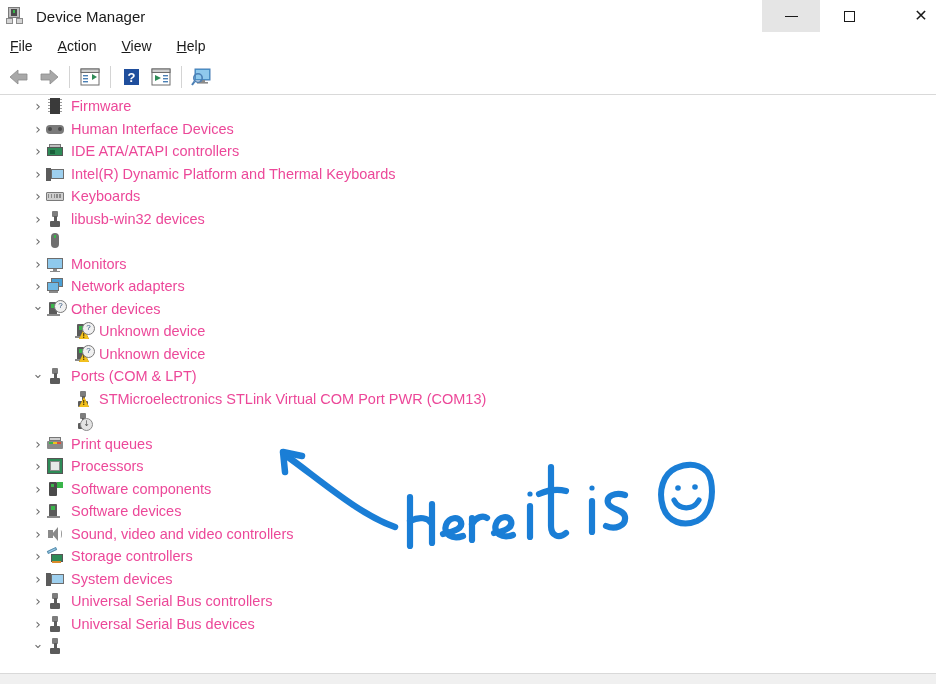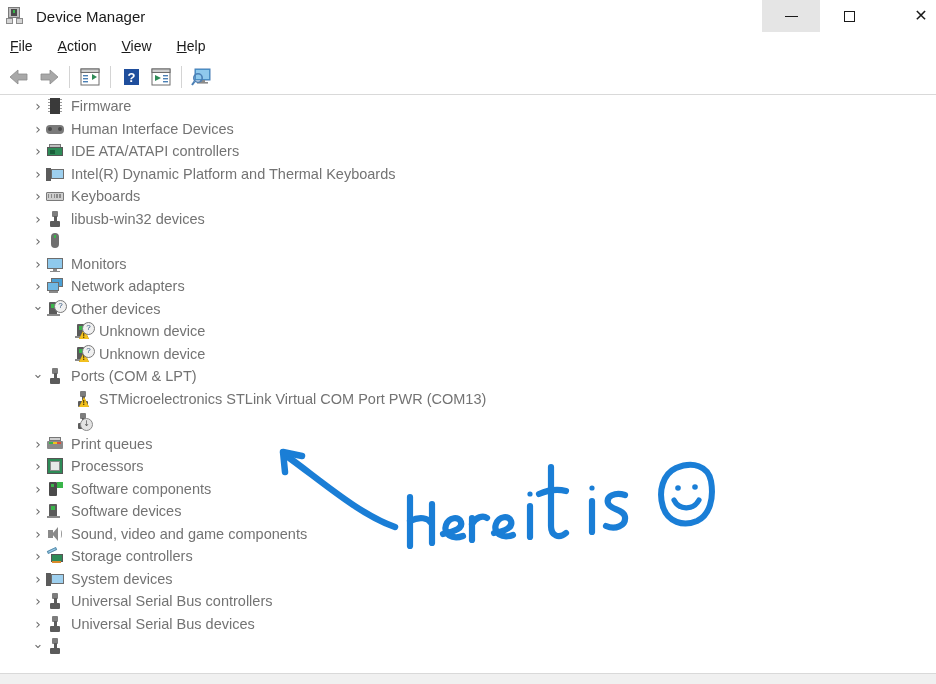--- a/index.html
+++ b/index.html
@@ -149,21 +149,21 @@
   }
   .chev.blank { color: transparent; }
   .node-icon {
     width: 18px; height: 18px;
     flex: none;
     margin-right: 7px;
     position: relative;
   }
   .node-label {
     font-size: 14.5px;
-    color: #737373;
+    color: #ec4899;
     line-height: 1;
   }
 
   
   .ic { position: absolute; box-sizing: border-box; }
 
   
   .tower-body { left: 3px; top: 2px; width: 8px; height: 14px; background: #5b5b5b; border-radius: 1px; }
   .tower-led  { left: 5px; top: 4px; width: 4px; height: 4px; background: #39b54a; }
   .tower-base { left: 1px; top: 14px; width: 13px; height: 2px; background: #8a8a8a; }
@@ -591,21 +591,21 @@
         </span>
         <span class="node-label">Software devices</span>
       </div>
       <div class="tree-row" style="padding-left: 30px;">
         <span class="chev" style="font-size: 14px;">›</span>
         <span class="node-icon">
           <span class="ic spk-box"></span>
           <span class="ic spk-cone"></span>
           <span class="ic spk-wave"></span>
         </span>
-        <span class="node-label">Sound, video and game components</span>
+        <span class="node-label">Sound, video and video controllers</span>
       </div>
       <div class="tree-row" style="padding-left: 30px;">
         <span class="chev" style="font-size: 14px;">›</span>
         <span class="node-icon">
           <span class="ic st-card"></span>
           <span class="ic st-arm"></span>
           <span class="ic st-base"></span>
         </span>
         <span class="node-label">Storage controllers</span>
       </div>

